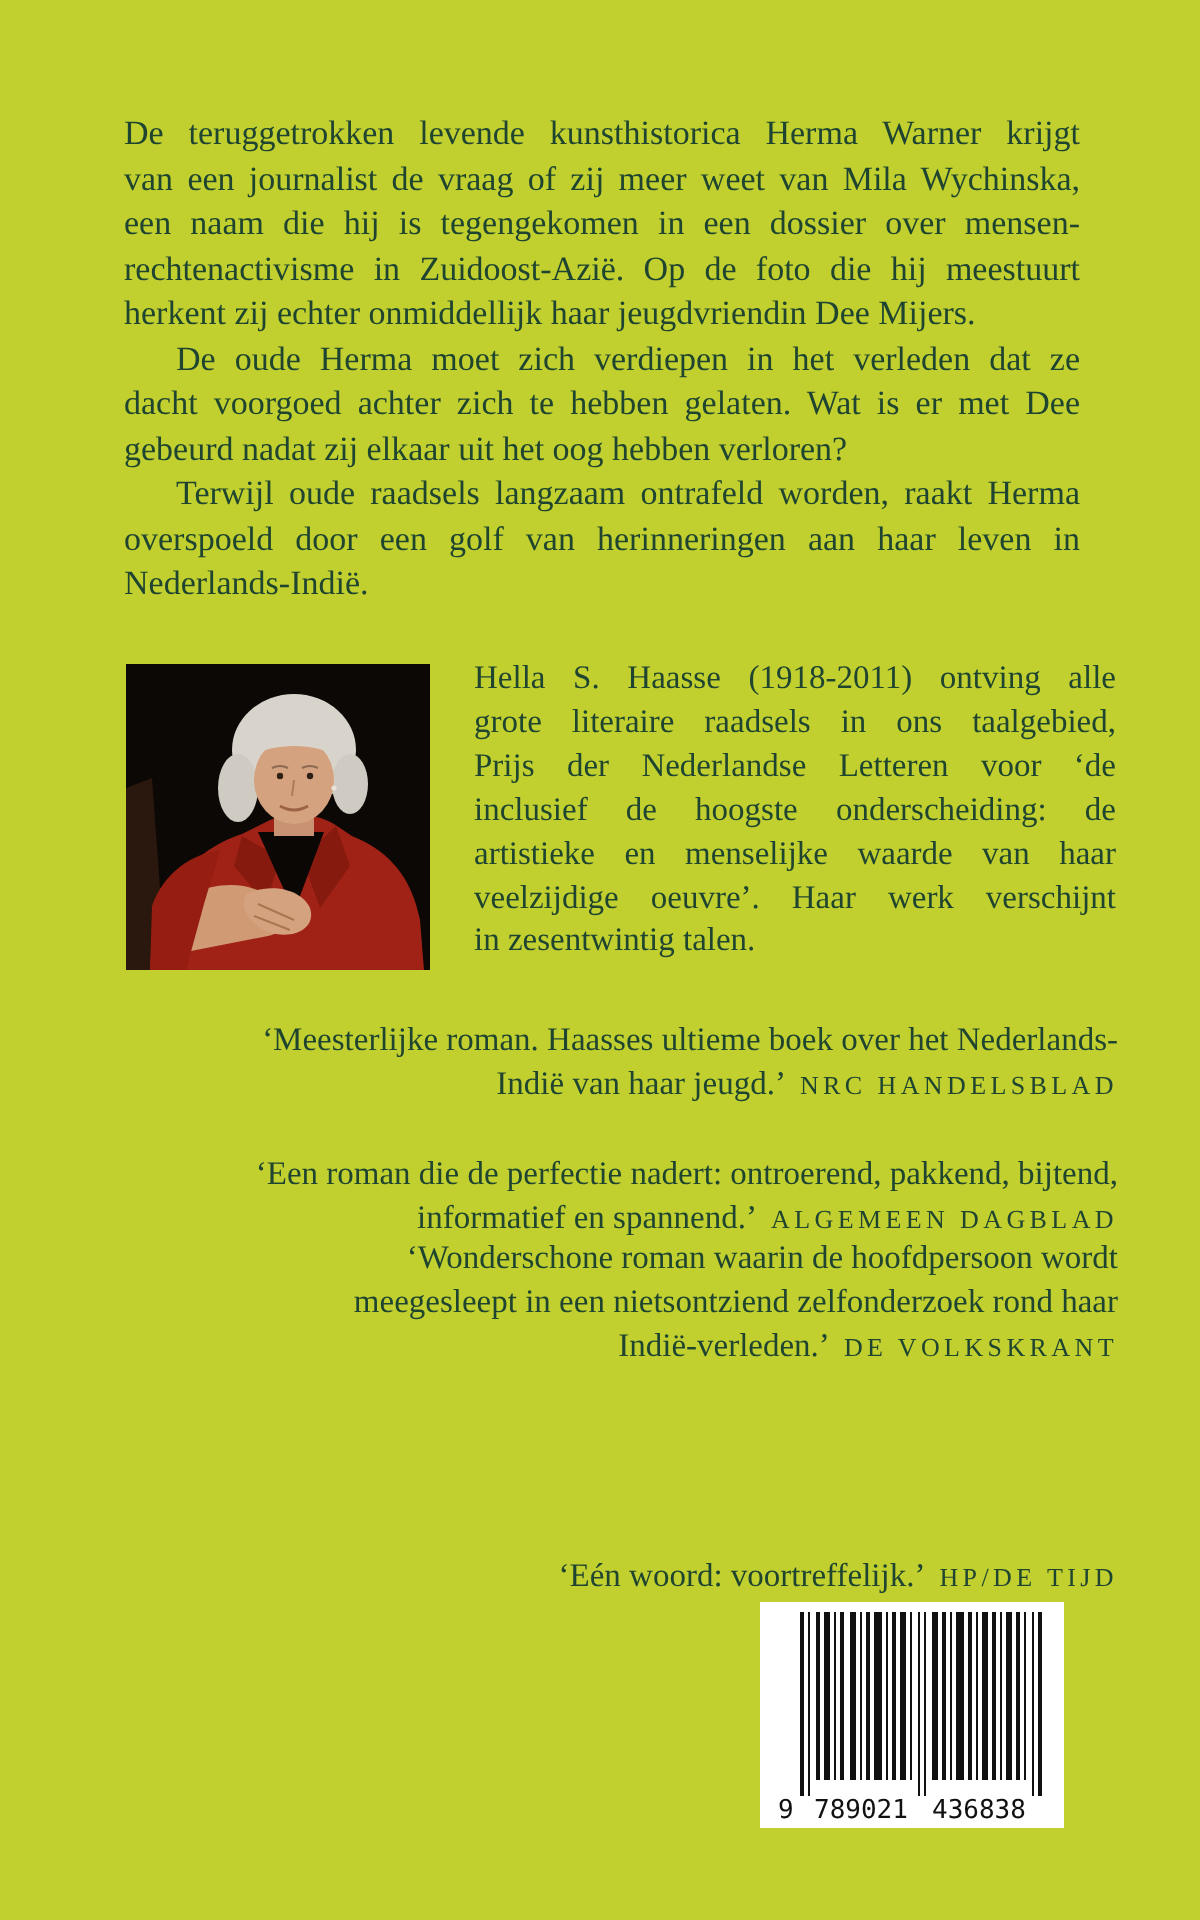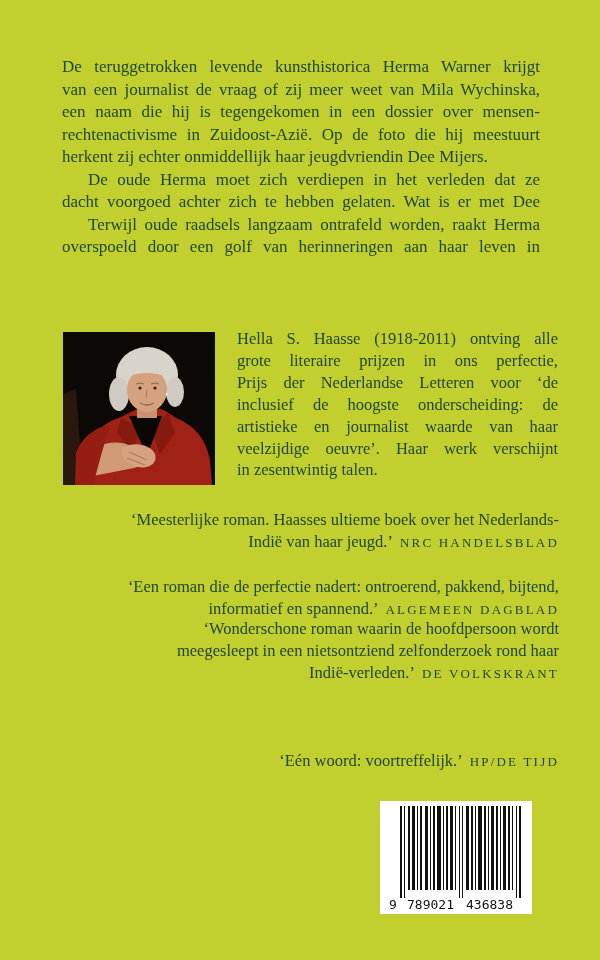--- a/index.html
+++ b/index.html
@@ -26,21 +26,21 @@
   
   .bio{
     position:absolute;left:237px;top:328px;width:321px;
     font-size:16.5px;line-height:21.9px;
   }
   
   .quote{
     position:absolute;left:62px;width:497px;
     font-size:16.5px;line-height:22px;text-align:right;
   }
-  .q1{top:509px}.q2{top:576px}.q3{top:618px}.q4{top:750px}
+  .q1{top:509px}.q2{top:576px}.q3{top:618px}.q4{top:777px}
   .src{
     font-size:13px;letter-spacing:2.2px;margin-left:7px;
     text-transform:uppercase;
   }
   
   .barcode{
     position:absolute;left:380px;top:801px;width:152px;height:113px;
     background:#ffffff;
   }
   .barcode svg{display:block;width:152px;height:113px;}
@@ -55,22 +55,24 @@
 <div class="cover">
 
   <div class="synopsis">
     <div class="tline j">De teruggetrokken levende kunsthistorica Herma Warner krijgt</div>
     <div class="tline j">van een journalist de vraag of zij meer weet van Mila Wychinska,</div>
     <div class="tline j">een naam die hij is tegengekomen in een dossier over mensen-</div>
     <div class="tline j">rechtenactivisme in Zuidoost-Azië. Op de foto die hij meestuurt</div>
     <div class="tline">herkent zij echter onmiddellijk haar jeugdvriendin Dee Mijers.</div>
     <div class="tline j indent">De oude Herma moet zich verdiepen in het verleden dat ze</div>
     <div class="tline j">dacht voorgoed achter zich te hebben gelaten. Wat is er met Dee</div>
+    <div class="tline">gebeurd nadat zij elkaar uit het oog hebben verloren?</div>
     <div class="tline j indent">Terwijl oude raadsels langzaam ontrafeld worden, raakt Herma</div>
     <div class="tline j">overspoeld door een golf van herinneringen aan haar leven in</div>
+    <div class="tline">Nederlands-Indië.</div>
   </div>
 
   <div class="photo">
     <svg viewBox="0 0 152 153" xmlns="http://www.w3.org/2000/svg">
       <rect x="0" y="0" width="152" height="153" fill="#0b0806"></rect>
       <path d="M0,62 L13,57 L20,153 L0,153 Z" fill="#2a170d"></path>
 
       <path d="M12,153 C15,112 34,93 58,85 L70,79 C80,74 94,74 104,80 L113,86 C133,94 143,108 147,128 L149,153 Z" fill="#a02115"></path>
       <path d="M58,86 L77,97 L70,120 L54,101 Z" fill="#871a0f"></path>
       <path d="M105,81 L88,97 L97,122 L112,101 Z" fill="#871a0f"></path>
@@ -96,24 +98,24 @@
       <path d="M14,128 C30,112 52,106 68,114 L76,121 C82,126 80,134 71,136 L30,144 C19,144 12,136 14,128 Z" fill="#cf9a74"></path>
       <path d="M60,115 C73,109 88,113 92,122 C95,131 86,137 75,135 C64,133 56,123 60,115 Z" fill="#d5a27f"></path>
       <path d="M66,120 L84,128 M64,126 L82,133" stroke="#a9764f" stroke-width="1" fill="none"></path>
 
       <path d="M12,153 L13,121 C19,104 33,95 47,93 L39,120 L30,153 Z" fill="#961d11"></path>
     </svg>
   </div>
 
   <div class="bio">
     <div class="tline j">Hella S. Haasse (1918-2011) ontving alle</div>
-    <div class="tline j">grote literaire prijzen in ons perfectie,</div>
+    <div class="tline j">grote literaire raadsels in ons taalgebied,</div>
     <div class="tline j">Prijs der Nederlandse Letteren voor ‘de</div>
     <div class="tline j">inclusief de hoogste onderscheiding: de</div>
-    <div class="tline j">artistieke en journalist waarde van haar</div>
+    <div class="tline j">artistieke en menselijke waarde van haar</div>
     <div class="tline j">veelzijdige oeuvre’. Haar werk verschijnt</div>
     <div class="tline">in zesentwintig talen.</div>
   </div>
 
   <div class="quote q1">
     <div>‘Meesterlijke roman. Haasses ultieme boek over het Nederlands-</div>
     <div>
       <span>Indië van haar jeugd.’</span><span class="src">NRC HANDELSBLAD</span>
     </div>
   </div>

